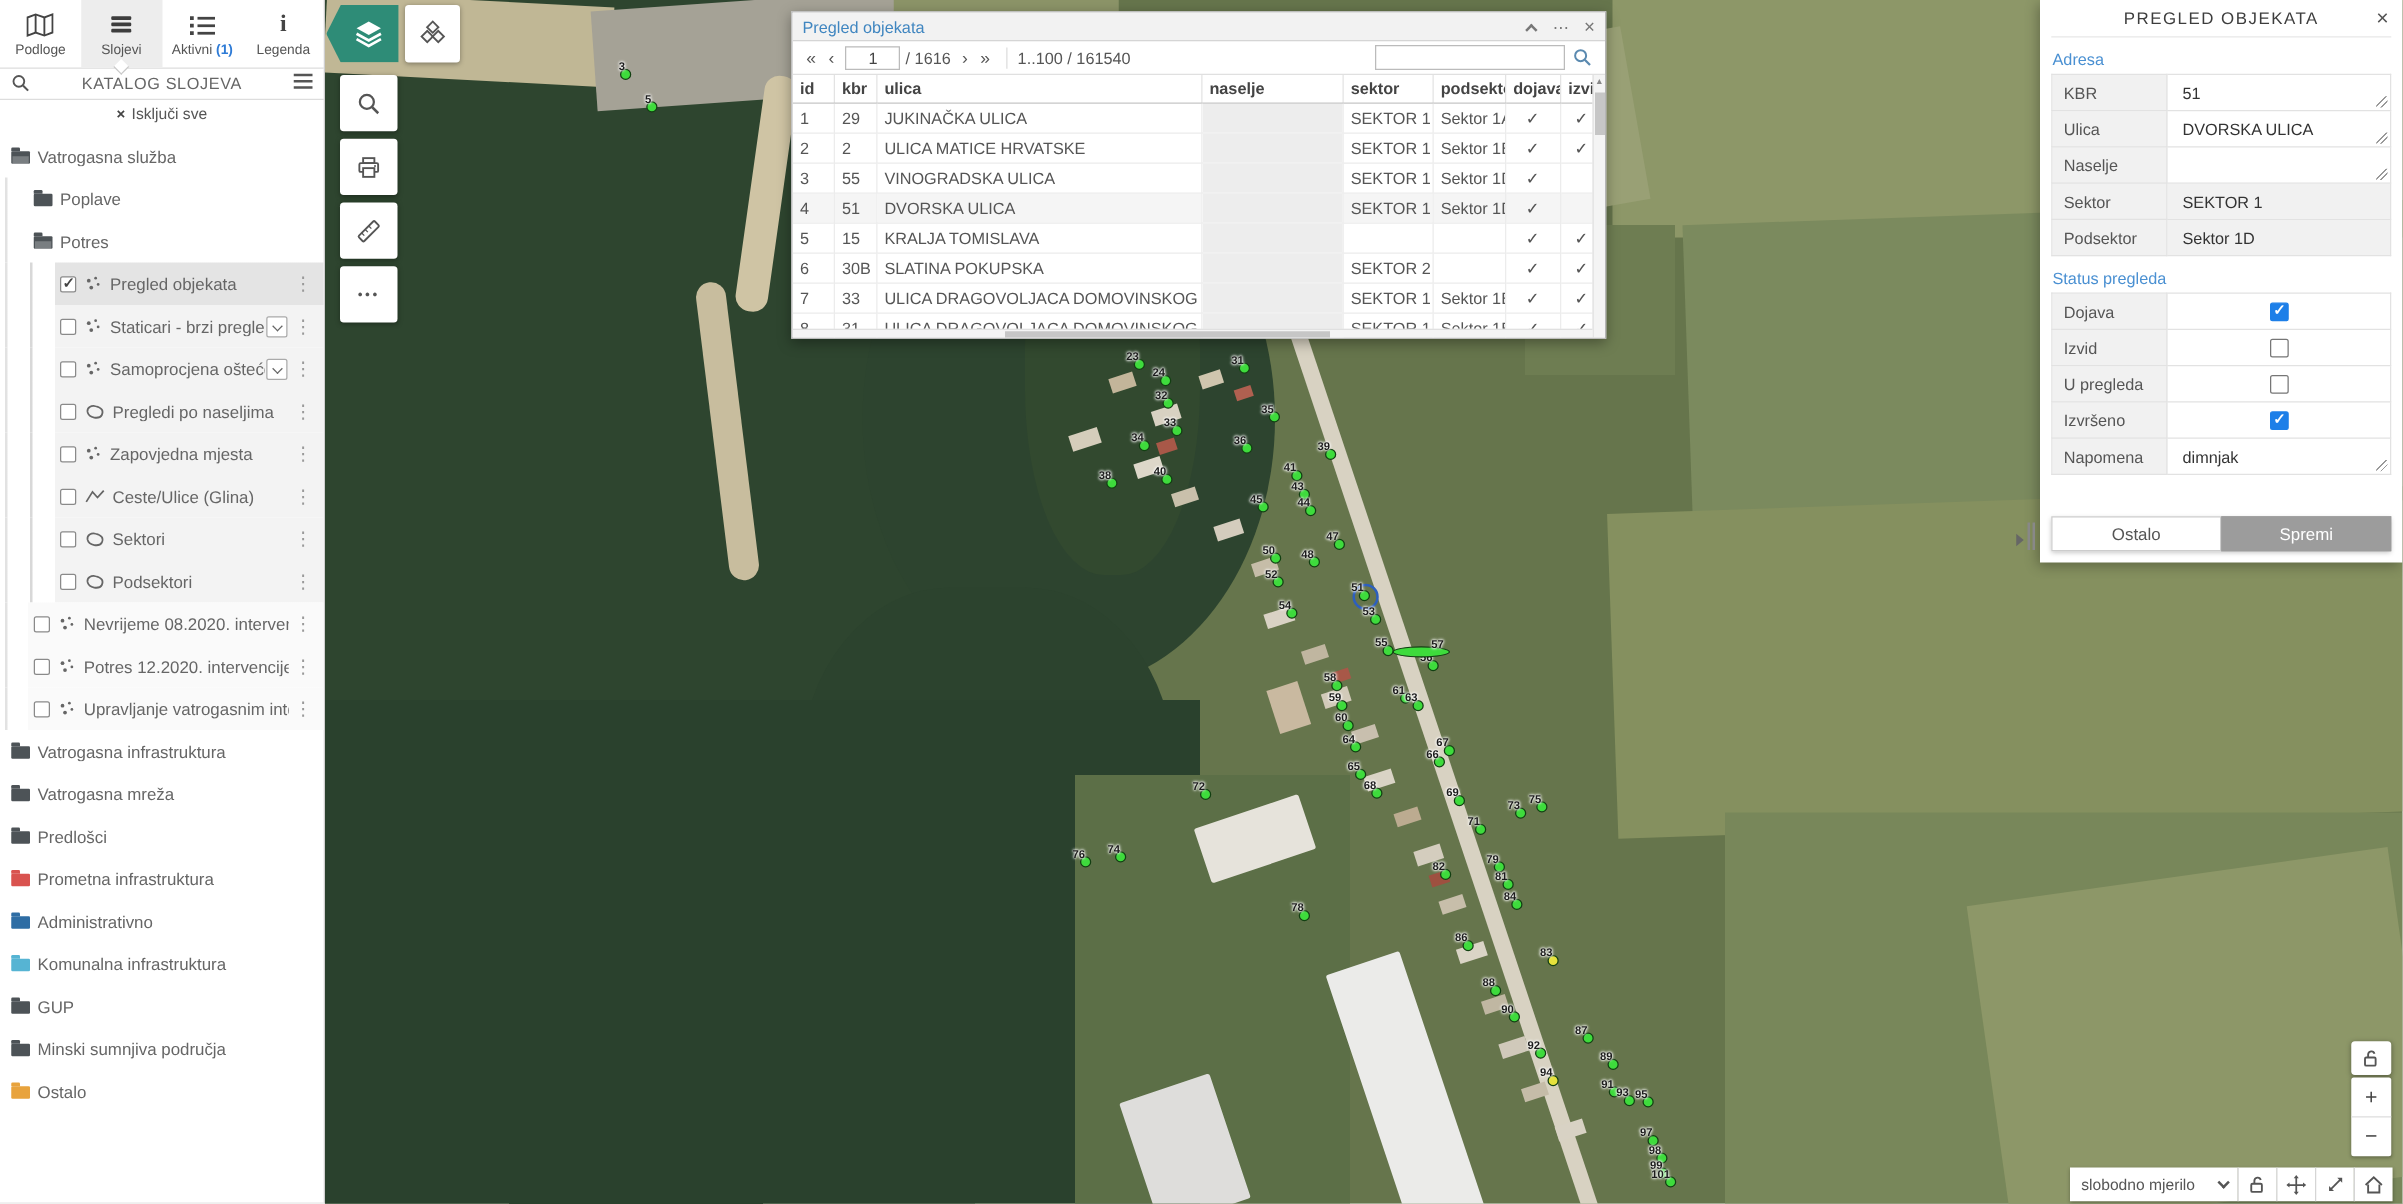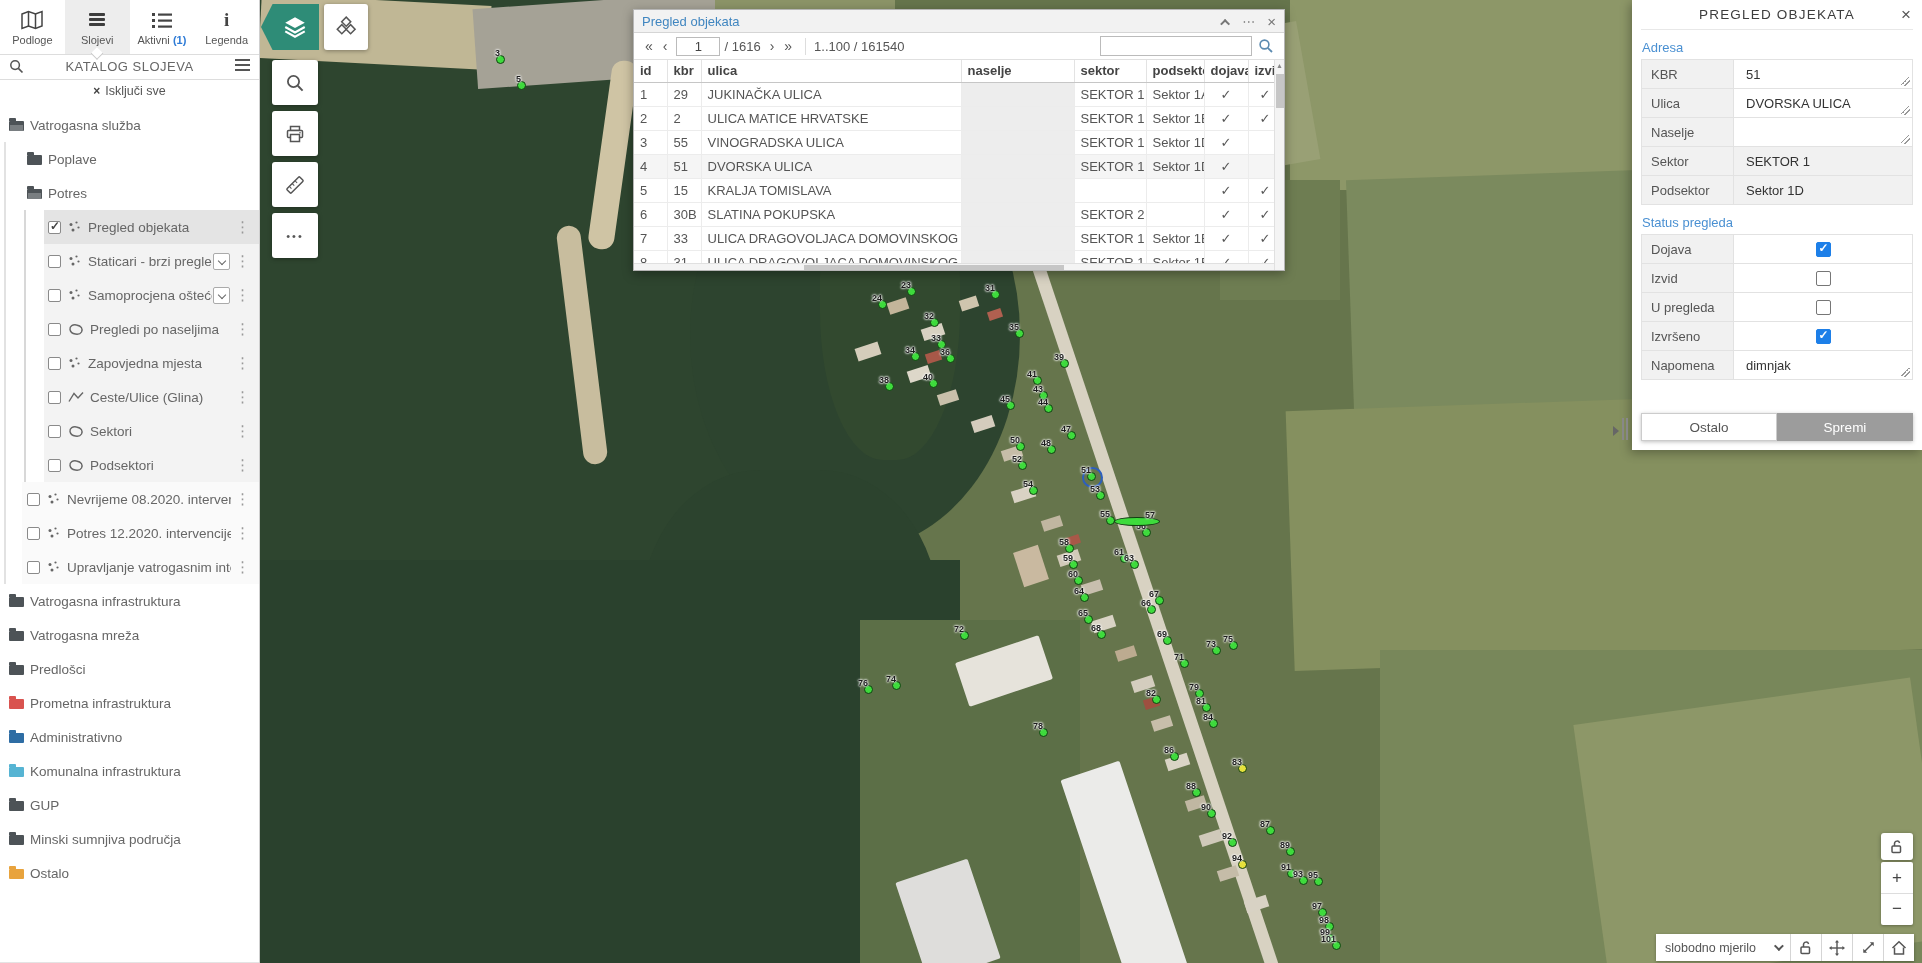--- a/index.html
+++ b/index.html
@@ -248,39 +248,39 @@
     <div id="markers">
         <div class="marker" style="left: 236px; top: 55px;">
           <span class="mlabel">3</span>
         </div>
         <div class="marker" style="left: 257px; top: 81px;">
           <span class="mlabel">5</span>
         </div>
         <div class="marker" style="left: 647px; top: 287px;">
           <span class="mlabel">23</span>
         </div>
-        <div class="marker" style="left: 618px; top: 300px;">
+        <div class="marker" style="left: 668px; top: 300px;">
           <span class="mlabel">24</span>
         </div>
         <div class="marker" style="left: 731px; top: 290px;">
           <span class="mlabel">31</span>
         </div>
         <div class="marker" style="left: 670px; top: 318px;">
           <span class="mlabel">32</span>
         </div>
         <div class="marker" style="left: 677px; top: 340px;">
           <span class="mlabel">33</span>
         </div>
         <div class="marker" style="left: 651px; top: 352px;">
           <span class="mlabel">34</span>
         </div>
         <div class="marker" style="left: 755px; top: 329px;">
           <span class="mlabel">35</span>
         </div>
-        <div class="marker" style="left: 686px; top: 354px; text-decoration: underline;">
+        <div class="marker" style="left: 733px; top: 354px; text-decoration: underline;">
           <span class="mlabel">36</span>
         </div>
         <div class="marker" style="left: 625px; top: 382px;">
           <span class="mlabel">38</span>
         </div>
         <div class="marker" style="left: 800px; top: 359px;">
           <span class="mlabel">39</span>
         </div>
         <div class="marker" style="left: 669px; top: 379px;">
           <span class="mlabel">40</span>

